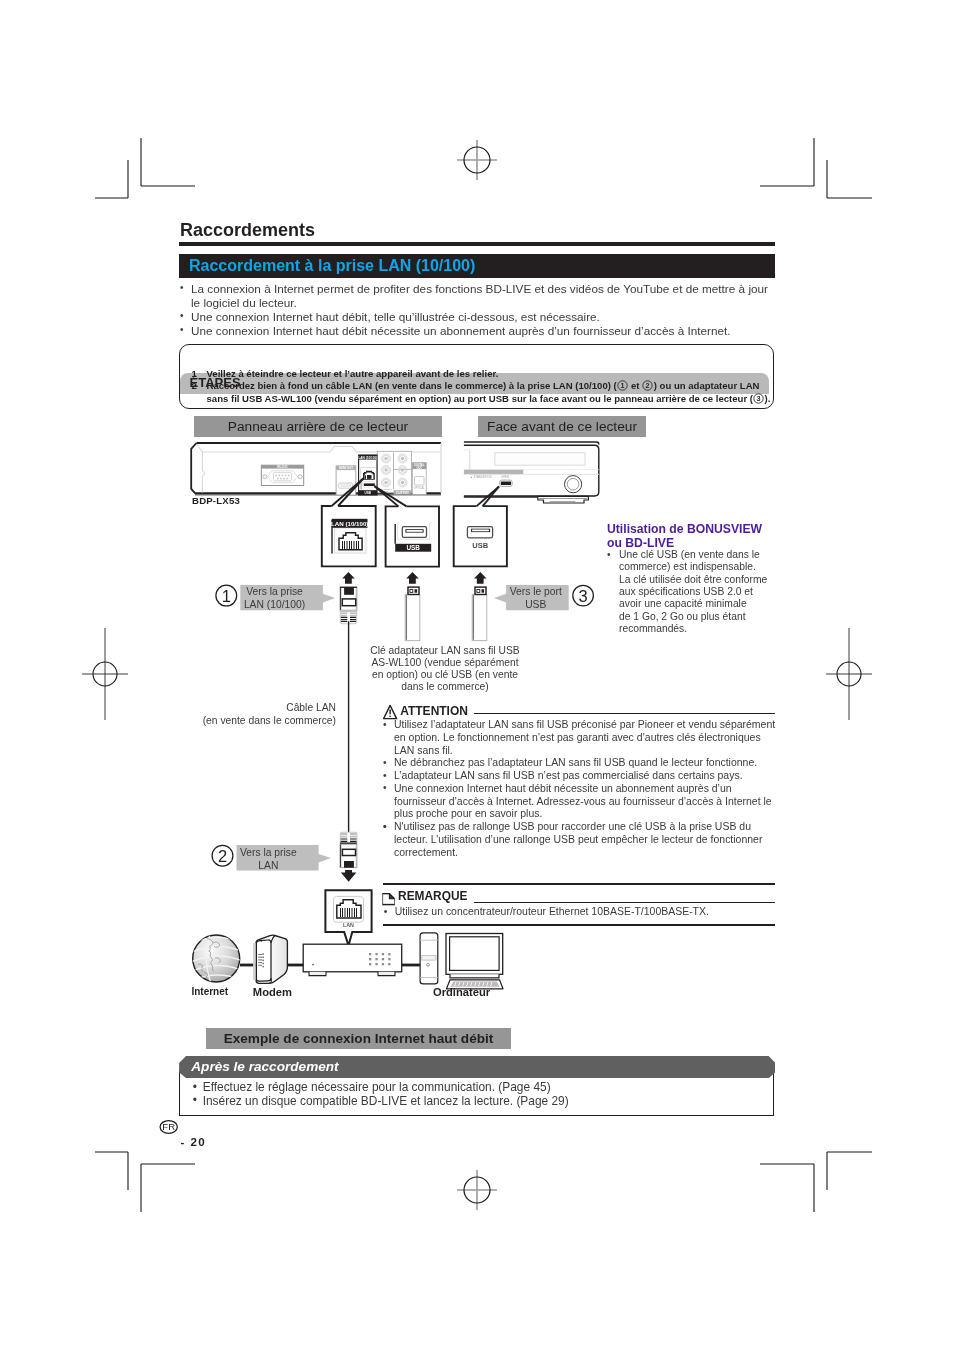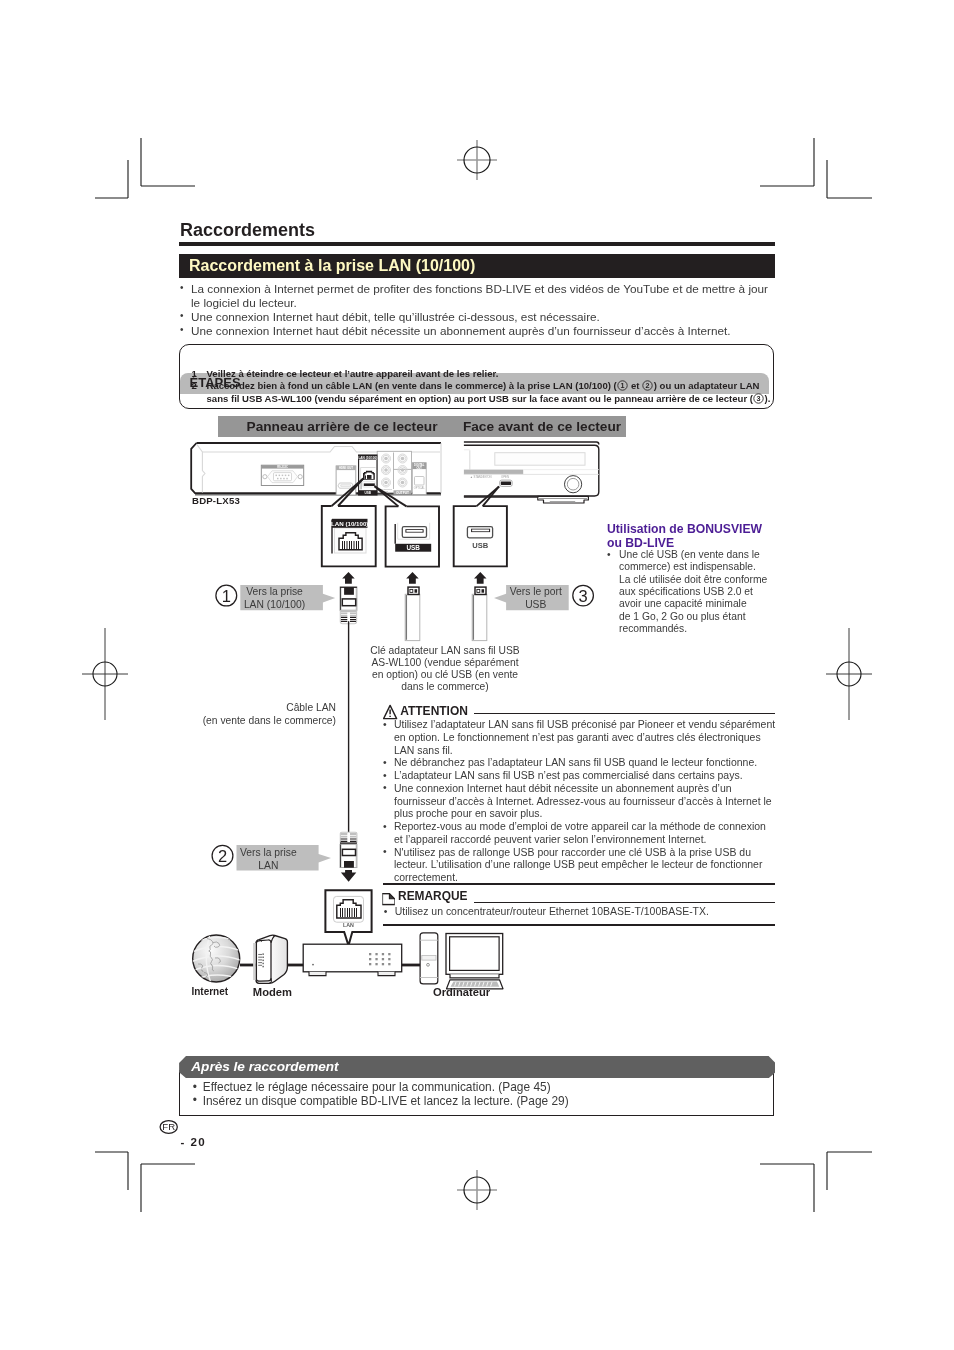--- a/index.html
+++ b/index.html
@@ -7,40 +7,40 @@
   body{width:954px;height:1350px;overflow:hidden;
        font-family:"Liberation Sans",sans-serif;color:#231f20;
        -webkit-font-smoothing:antialiased;}
   #page{position:relative;width:954px;height:1350px;background:#fff;}
   .abs{position:absolute;}
 
   
   #sect-title{left:180px;top:220px;font-size:18px;font-weight:bold;letter-spacing:0px;}
   #rule-thick{left:179px;top:241.5px;width:596px;height:4px;background:#231f20;}
   #banner{left:179px;top:254px;width:596px;height:24px;background:#231f20;}
-  #banner span{position:absolute;left:10px;top:2.5px;color:#fef9c3;font-size:16px;font-weight:bold;letter-spacing:0px;}
+  #banner span{position:absolute;left:10px;top:2.5px;color:#0ea5e9;font-size:16px;font-weight:bold;letter-spacing:0px;}
 
   
   #intro{left:180px;top:282px;width:592px;font-size:11.75px;line-height:13.9px;color:#3b3b3b;}
   #intro .li{position:relative;padding-left:11px;}
   #intro .li .b{position:absolute;left:0px;top:-1px;font-size:10px;}
 
   
   #etapes{left:179px;top:344px;width:595px;height:65px;border:1.7px solid #231f20;border-radius:10px;box-sizing:border-box;}
   #etapes-head{position:absolute;left:0px;top:0px;right:4px;height:21px;background:#b9b9b9;
      border-radius:8px 8px 0 0;margin-top:28px;}
   #etapes-head span{position:absolute;left:9.5px;top:2px;font-size:13px;font-weight:bold;color:#231f20;}
   #etapes-body{position:absolute;left:10.5px;top:22.5px;width:582px;font-size:9.57px;font-weight:bold;line-height:12.5px;color:#231f20;}
   #etapes-body .row{position:relative;padding-left:16px;}
   #etapes-body .row .n{position:absolute;left:1px;top:0;}
 
   
-  .capbar{position:absolute;background:#969696;color:#231f20;font-weight:bold;text-align:center;margin-left:24px;}
+  .capbar{position:absolute;background:#969696;color:#231f20;font-weight:normal;text-align:center;}
   #cap1{left:194px;top:416px;width:248px;height:21px;font-size:13.7px;line-height:21.5px;}
-  #cap2{left:434px;top:416px;width:168px;height:21px;font-size:13.7px;line-height:21.5px;}
+  #cap2{left:478px;top:416px;width:168px;height:21px;font-size:13.7px;line-height:21.5px;}
 
   
   #model{left:192px;top:495px;font-size:9.6px;font-weight:bold;letter-spacing:0.2px;}
 
   
   #bonus-h{left:607px;top:522px;width:185px;font-size:12.2px;font-weight:bold;line-height:14.2px;color:#4c1d95;}
   #bonus-b{left:607px;top:549px;width:190px;font-size:10.3px;line-height:12.33px;color:#3b3b3b;}
   #bonus-b .li{position:relative;padding-left:12px;}
   #bonus-b .li .b{position:absolute;left:0px;top:-0.5px;}
   #bonus-b .li > span:last-child{display:block;}
@@ -568,36 +568,37 @@
         <path d="M7.1 1.4 L13.6 14.6 L0.6 14.6 Z" fill="none" stroke="#231f20" stroke-width="1.4" stroke-linejoin="round"></path>
         <path d="M7.1 5.6 L7.1 10.3" stroke="#231f20" stroke-width="1.45"></path>
         <path d="M7.1 11.7 L7.1 12.9" stroke="#231f20" stroke-width="1.45"></path>
       </svg><span>ATTENTION</span></div>
   <div class="abs" id="att-rule"></div>
   <div class="abs" id="att-body">
       <div class="li"><span class="b">•</span><span>Utilisez l’adaptateur LAN sans fil USB préconisé par Pioneer et vendu séparément en option. Le fonctionnement n’est pas garanti avec d’autres clés électroniques LAN sans fil.</span></div>
       <div class="li"><span class="b">•</span><span>Ne débranchez pas l’adaptateur LAN sans fil USB quand le lecteur fonctionne.</span></div>
       <div class="li"><span class="b">•</span><span>L’adaptateur LAN sans fil USB n’est pas commercialisé dans certains pays.</span></div>
       <div class="li"><span class="b">•</span><span>Une connexion Internet haut débit nécessite un abonnement auprès d’un fournisseur d’accès à Internet. Adressez-vous au fournisseur d’accès à Internet le plus proche pour en savoir plus.</span></div>
-      <div class="li"><span class="b">•</span><span>Reportez-vous au mode d’emploi de votre appareil car la méthode de connexion et l’appareil raccordé peuvent varier selon l’environnement Internet.</span></div>
+      <div class="li"><span class="b">•</span></div>
       <div class="li"><span class="b">•</span><span>N'utilisez pas de rallonge USB pour raccorder une clé USB à la prise USB du lecteur. L’utilisation d’une rallonge USB peut empêcher le lecteur de fonctionner correctement.</span></div>
     </div>
   <div class="abs" id="att-line1"></div>
 
   <div class="abs" id="rem-h"><svg width="13" height="13" viewBox="0 0 13 13" style="position:absolute;left:-3.1px;top:4.3px">
         <path d="M0.6 0.6 L7.4 0.6 L12.6 5.8 L12.6 11.7 L0.6 11.7 Z" fill="#fff" stroke="#6e6e6e" stroke-width="1.1" stroke-linejoin="miter"></path>
         <path d="M0.6 0.6 L7.4 0.6 L12.6 5.8 L7.4 5.8 L7.4 0.6" fill="#3a3a3a" stroke="#231f20" stroke-width="1.1" stroke-linejoin="miter"></path>
         <path d="M0.6 11.5 L12.6 11.5" stroke="#231f20" stroke-width="1.3"></path>
       </svg><span style="margin-left:13.1px">REMARQUE</span></div>
   <div class="abs" id="rem-rule"></div>
   <div class="abs" id="rem-body">
       <div class="li"><span class="b">•</span><span>Utilisez un concentrateur/routeur Ethernet 10BASE-T/100BASE-TX.</span></div>
     </div>
   <div class="abs" id="rem-line2"></div>
 
+  <div class="abs" id="exband">Exemple de connexion Internet haut débit</div>
 
   <div class="abs" id="apres"></div>
   <div class="abs" id="apres-head">
     <span>Après le raccordement</span>
   </div>
   <div class="abs" id="apres-body">
     <div class="li"><span class="b">•</span><span>Effectuez le réglage nécessaire pour la communication. (Page 45)</span></div>
     <div class="li"><span class="b">•</span><span>Insérez un disque compatible BD-LIVE et lancez la lecture. (Page 29)</span></div>
   </div>
 

